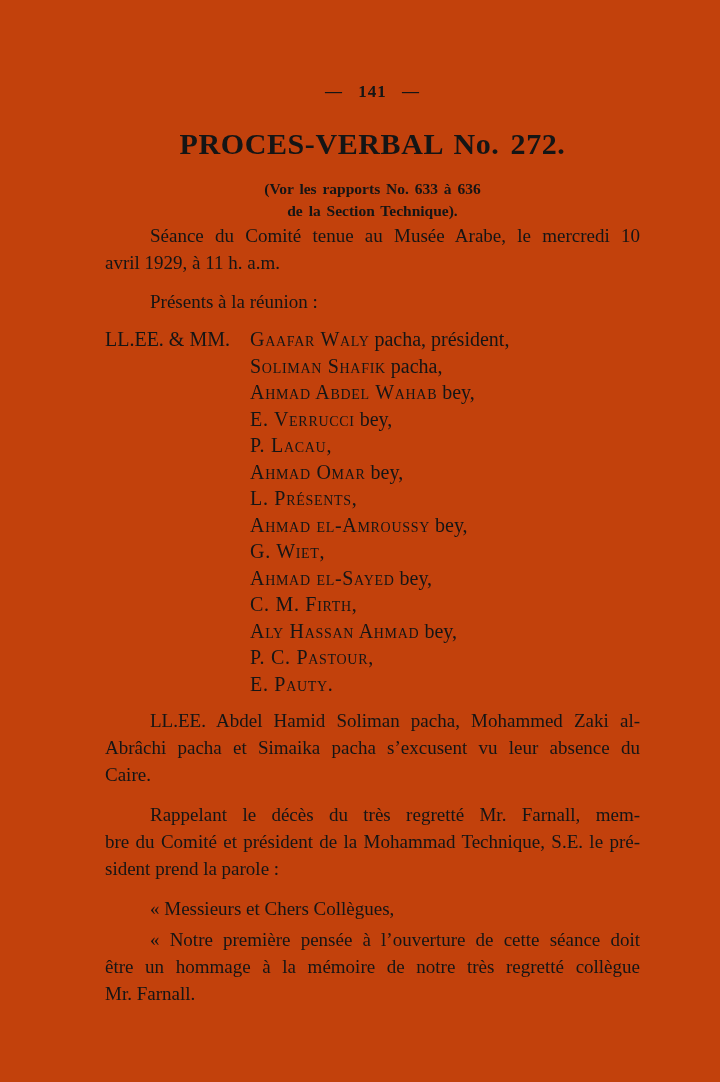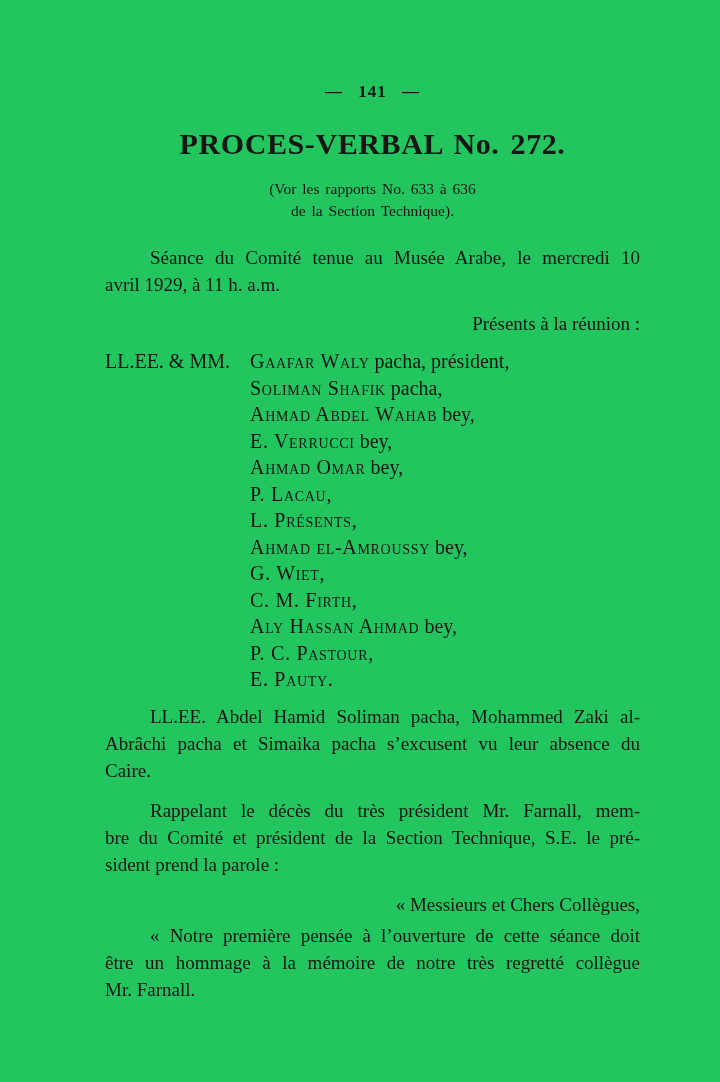--- a/index.html
+++ b/index.html
@@ -6,21 +6,21 @@
   body {
     width: 720px;
     background: #ffffff;
     font-family: "Liberation Serif", "DejaVu Serif", serif;
     color: #151515;
   }
   .page {
     position: relative;
     width: 720px;
     height: 1082px;
-    background: #22c55e;
+    background: #c2410c;
     overflow: hidden;
   }
   .content {
     padding: 82px 80px 0 105px; 
   }
   .pageno {
     text-align: center;
     font-weight: bold;
     font-size: 17px;
     letter-spacing: 1px;
@@ -30,33 +30,32 @@
   .title {
     margin: 0 0 17px 0;
     text-align: center;
     font-weight: bold;
     font-size: 30px;
     letter-spacing: 0.6px;
     word-spacing: 3px;
   }
   .subtitle {
     text-align: center;
-    font-weight: normal;
+    font-weight: bold;
     font-size: 15.5px;
     line-height: 22px;
     word-spacing: 2px;
-    margin-bottom: 22px;
   }
   .para {
     margin: 0;
     font-size: 19px;
     line-height: 27px;
   }
   .line { display: block; }
-  .indent { text-indent: 45px; text-align: right; }
+  .indent { text-indent: 45px; }
   .jfull {
     text-align: justify;
     text-align-last: justify;
   }
   .mt-para { margin-top: 12px; }
   .mt-quote { margin-top: 13px; }
   .mt-small { margin-top: 4px; }
   .attendees {
     position: relative;
     margin: 11px 0 10px 145px; 
@@ -97,40 +96,41 @@
     <p class="para mt-para">
       <span class="line indent">Présents à la réunion :</span>
     </p>
 
     <div class="attendees">
       <span class="prefix">LL.EE. &amp; MM.</span>
       <div class="attendee"><span class="sc">Gaafar Waly</span><span> pacha, président,</span></div>
       <div class="attendee"><span class="sc">Soliman Shafik</span><span> pacha,</span></div>
       <div class="attendee"><span class="sc">Ahmad Abdel Wahab</span><span> bey,</span></div>
       <div class="attendee"><span class="sc">E. Verrucci</span><span> bey,</span></div>
+      <div class="attendee"><span class="sc">P. Lacau,</span><span></span></div>
       <div class="attendee"><span class="sc">Ahmad Omar</span><span> bey,</span></div>
-      <div class="attendee"><span class="sc">P. Lacau,</span><span></span></div>
       <div class="attendee"><span class="sc">L. Présents,</span><span></span></div>
       <div class="attendee"><span class="sc">Ahmad el-Amroussy</span><span> bey,</span></div>
       <div class="attendee"><span class="sc">G. Wiet,</span><span></span></div>
+      <div class="attendee"><span class="sc">Ahmad el-Sayed</span><span> bey,</span></div>
       <div class="attendee"><span class="sc">C. M. Firth,</span><span></span></div>
       <div class="attendee"><span class="sc">Aly Hassan Ahmad</span><span> bey,</span></div>
       <div class="attendee"><span class="sc">P. C. Pastour,</span><span></span></div>
       <div class="attendee"><span class="sc">E. Pauty.</span><span></span></div>
     </div>
 
     <p class="para">
       <span class="line indent jfull">LL.EE. Abdel Hamid Soliman pacha, Mohammed Zaki al-</span>
       <span class="line jfull">Abrâchi pacha et Simaika pacha s’excusent vu leur absence du</span>
       <span class="line">Caire.</span>
     </p>
 
     <p class="para mt-quote">
-      <span class="line indent jfull">Rappelant le décès du très président Mr. Farnall, mem-</span>
-      <span class="line jfull">bre du Comité et président de la Section Technique, S.E. le pré-</span>
+      <span class="line indent jfull">Rappelant le décès du très regretté Mr. Farnall, mem-</span>
+      <span class="line jfull">bre du Comité et président de la Mohammad Technique, S.E. le pré-</span>
       <span class="line">sident prend la parole :</span>
     </p>
 
     <p class="para mt-quote">
       <span class="line indent">« Messieurs et Chers Collègues,</span>
     </p>
 
     <p class="para mt-small">
       <span class="line indent jfull">« Notre première pensée à l’ouverture de cette séance doit</span>
       <span class="line jfull">être un hommage à la mémoire de notre très regretté collègue</span>

